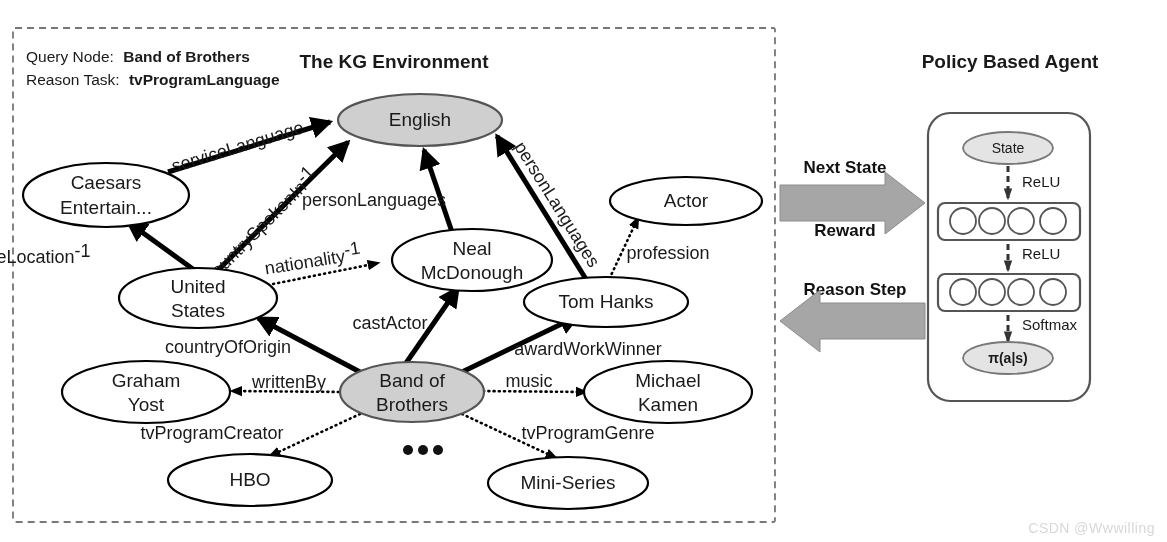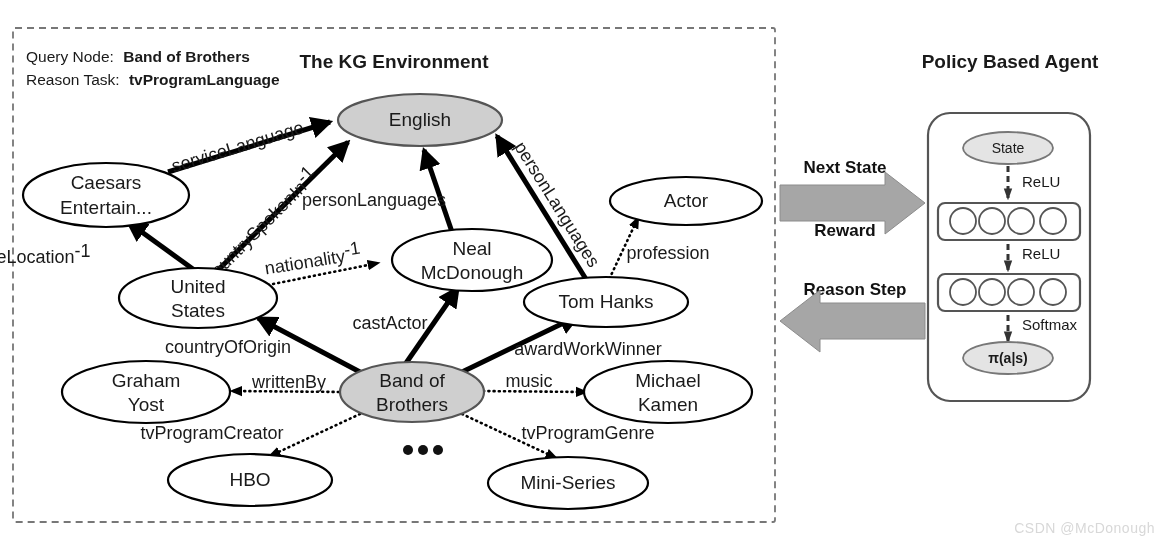--- a/index.html
+++ b/index.html
@@ -334,14 +334,14 @@
     <line class="flow-arrow-line" x1="1008" y1="315" x2="1008" y2="341" marker-end="url(#arrowThin)"></line>
     <text class="flow-label" x="1022" y="326">Softmax</text>
 
     <g>
       <ellipse class="agent-pill" cx="1008" cy="358" rx="45" ry="16" fill="url(#pillGrad)"></ellipse>
       <text class="agent-pill-label bold" x="1008" y="359">π(a|s)</text>
     </g>
 
   </svg>
 
-  <div class="watermark">CSDN @McDonough</div>
+  <div class="watermark">CSDN @Wwwilling</div>
 </div>
 
 </body></html>

